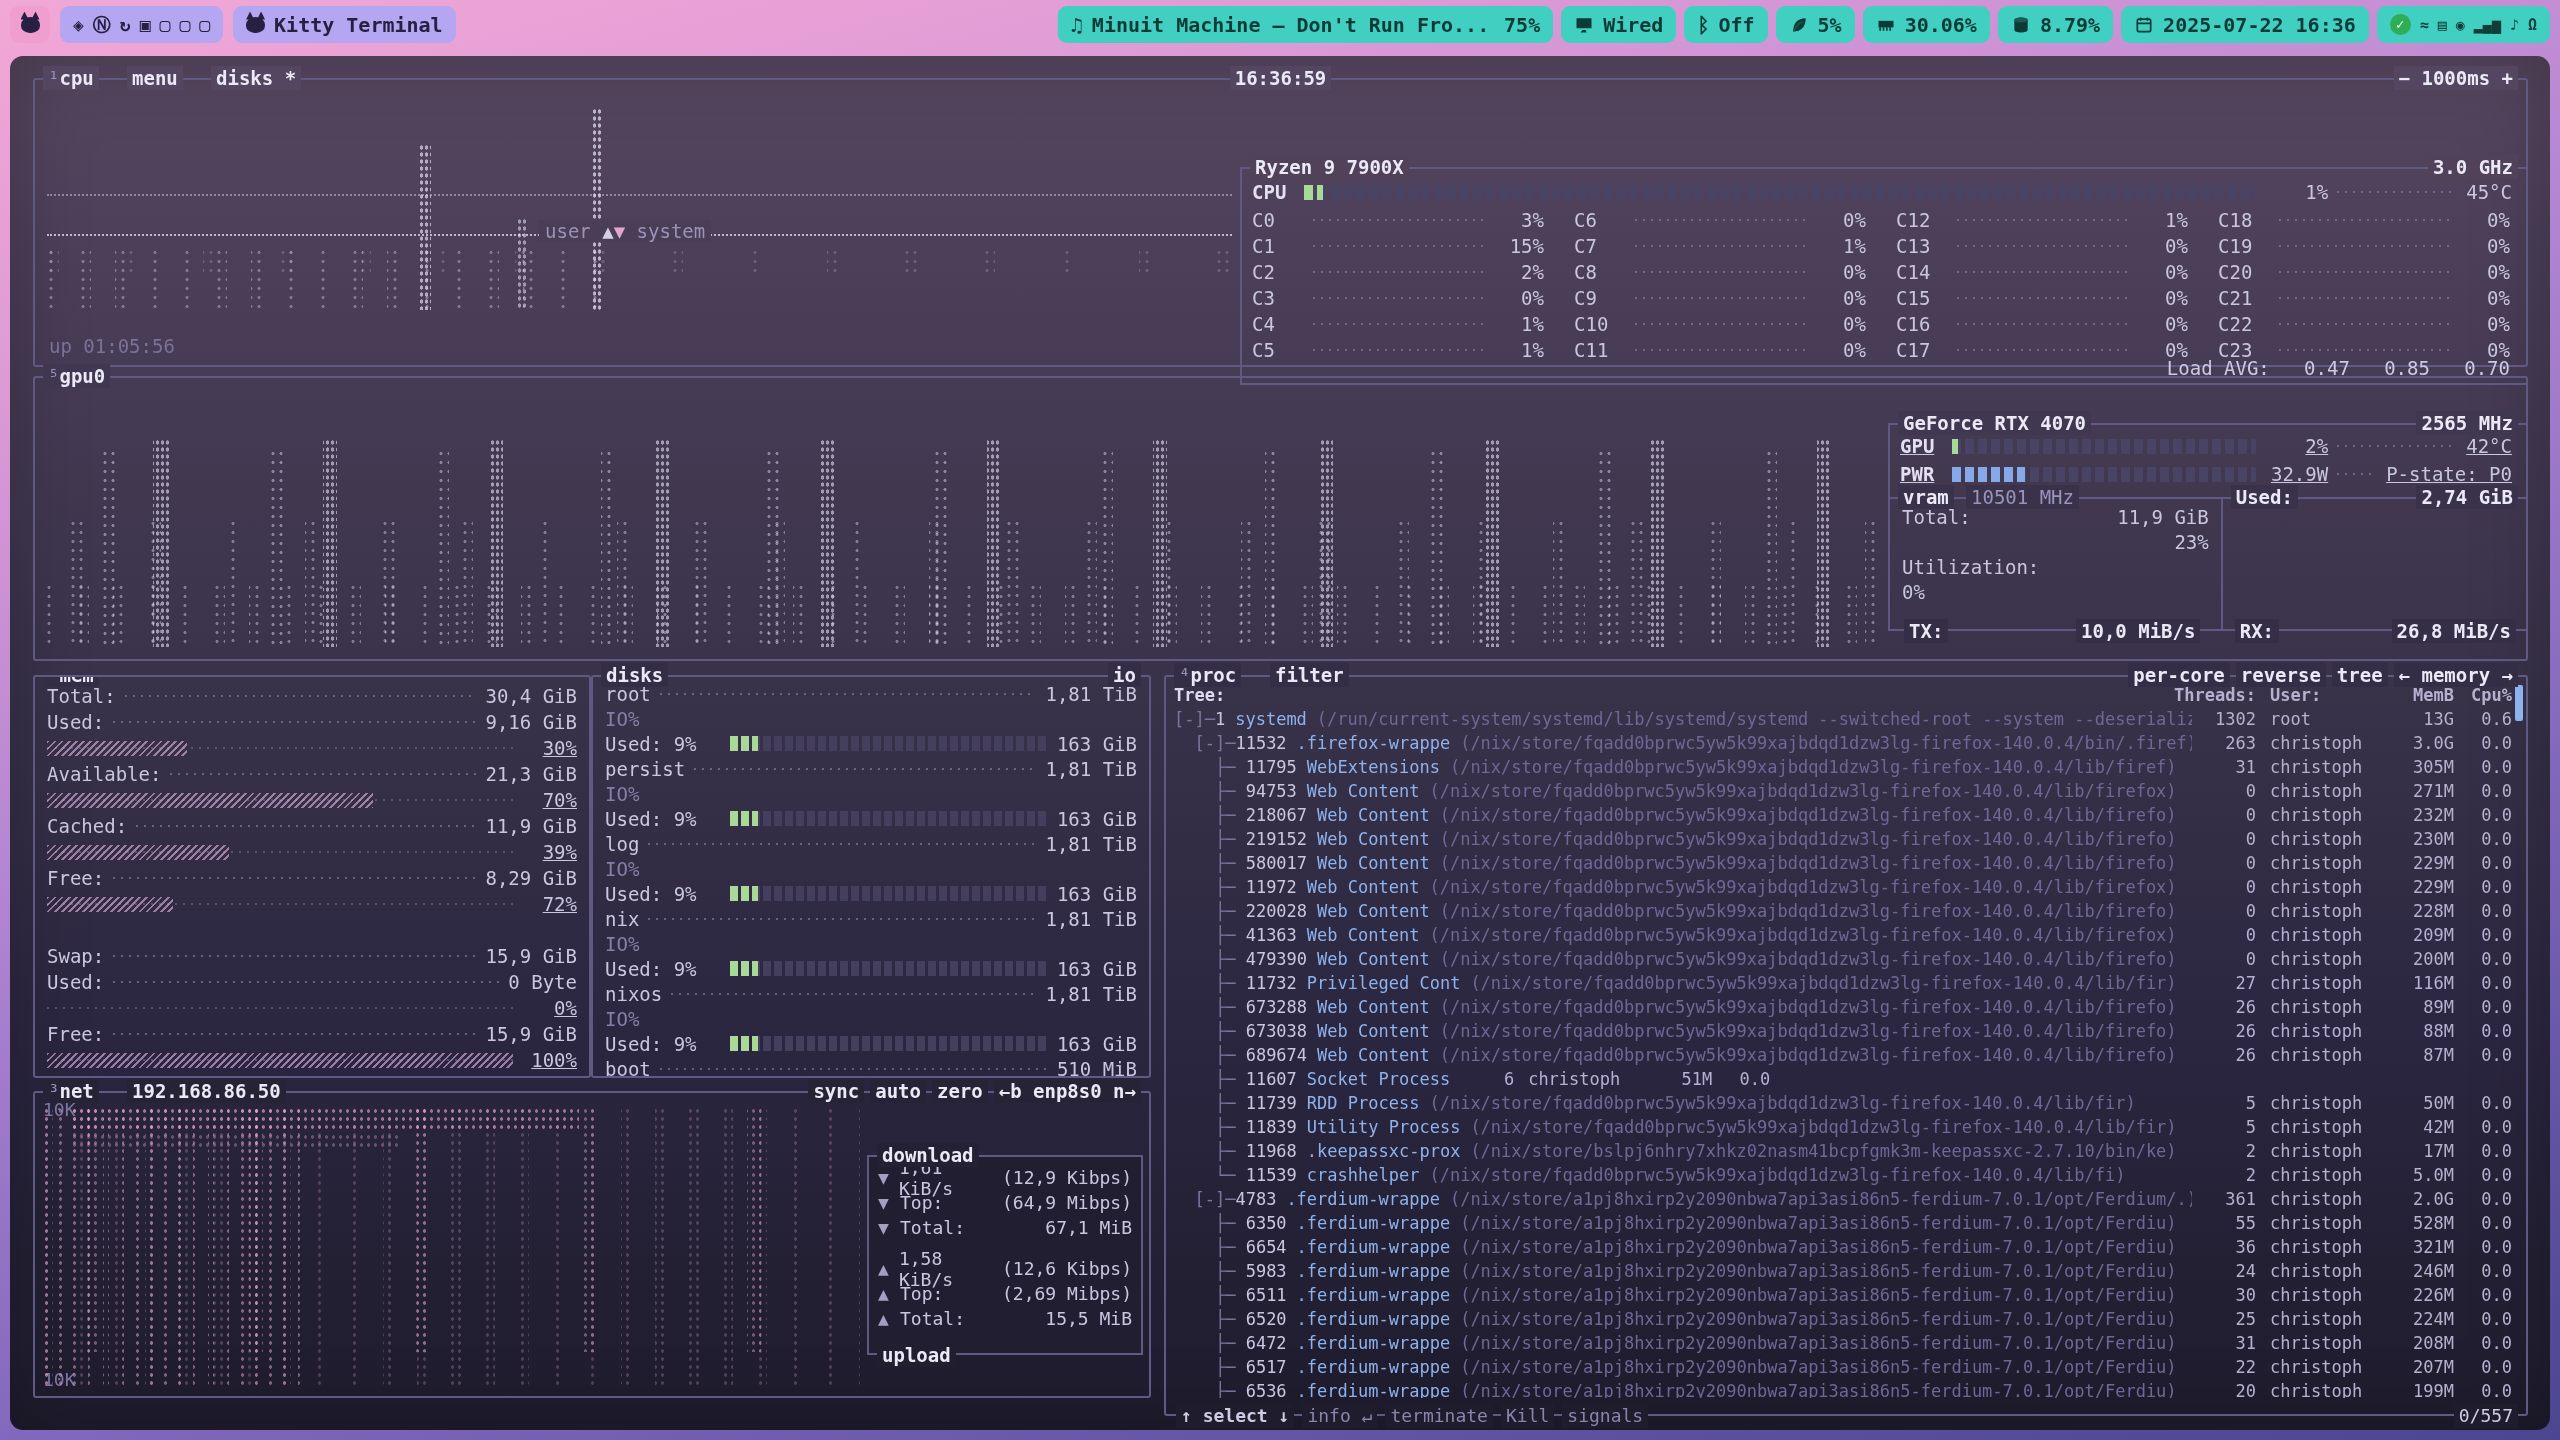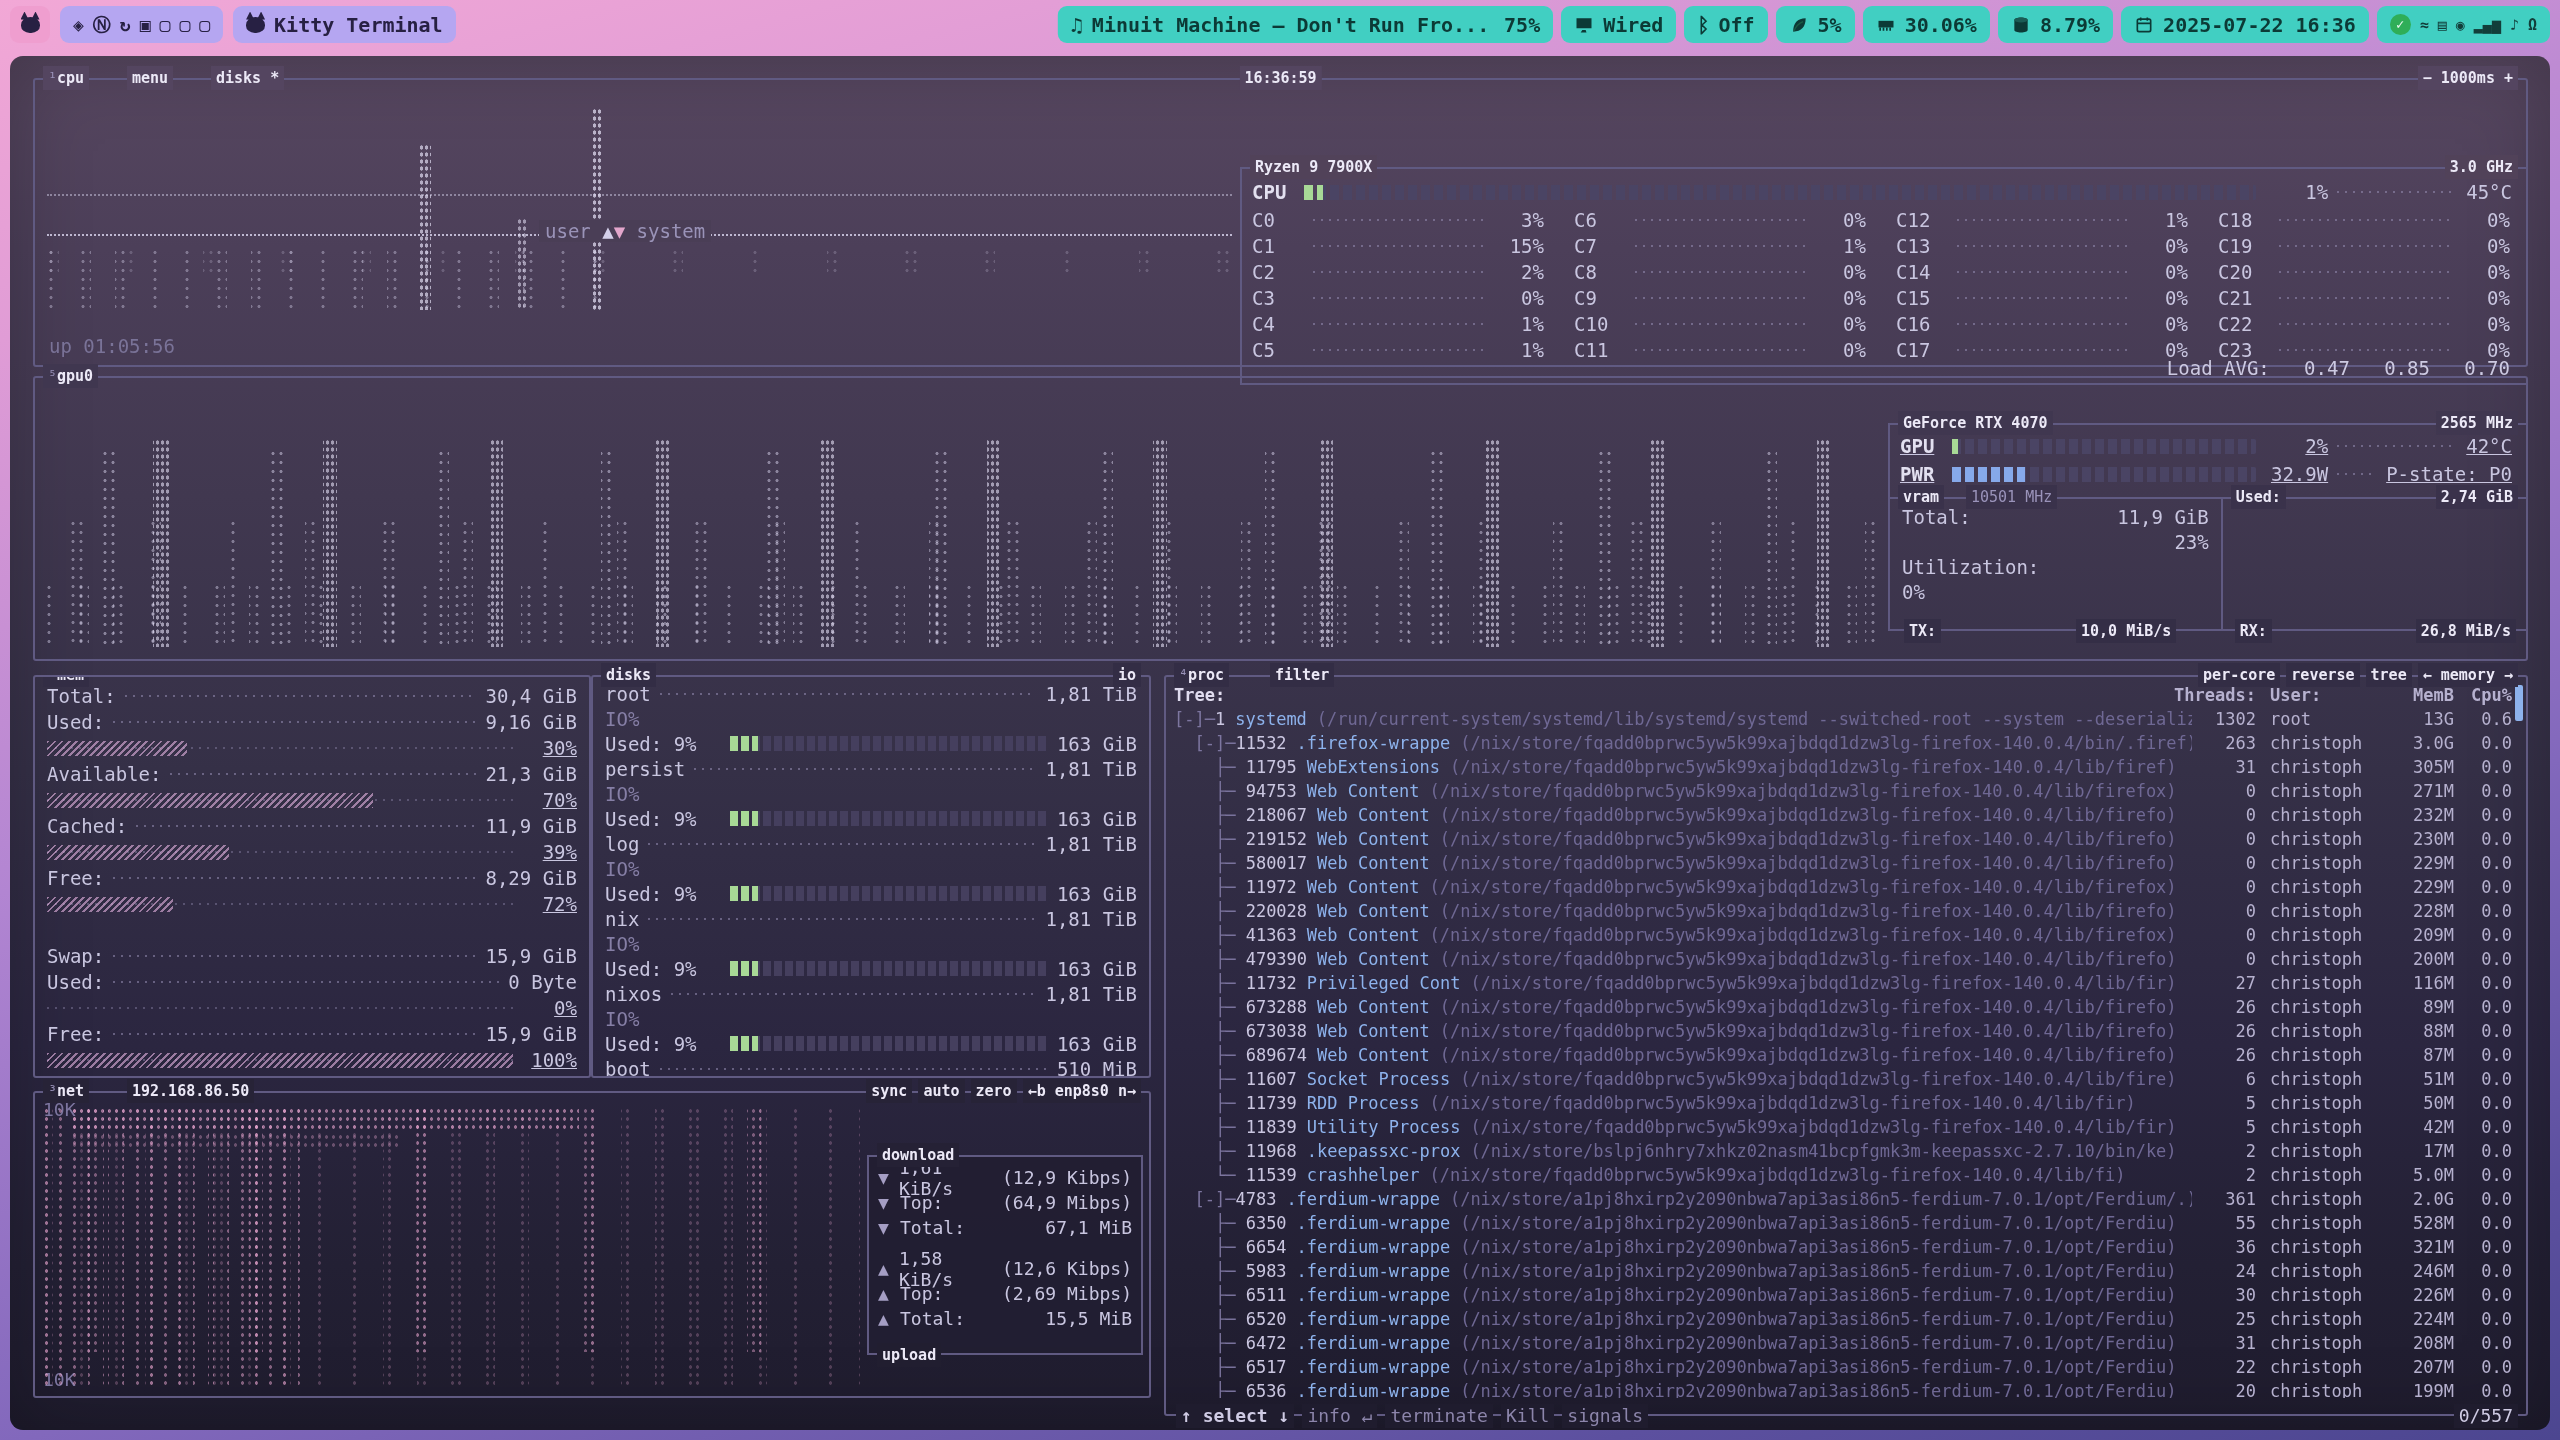--- a/index.html
+++ b/index.html
@@ -29,21 +29,21 @@
   .icon-svg { width:20px; height:20px; flex:0 0 auto; }
 
   
   .term { position:absolute; left:10px; right:10px; top:56px; bottom:10px; border-radius:13px; overflow:hidden;
     background: linear-gradient(180deg,#574760 0%,#4c3f59 14%,#413850 32%,#353047 52%,#2b2640 72%,#232034 88%,#1f1c2e 100%);
     box-shadow: inset 0 0 80px rgba(0,0,0,.25);
     color:#c9c6e0; font-size:19px; }
   .panel { position:absolute; border:2px solid #605a82; border-radius:3px; overflow:visible; }
   .clipped { overflow:hidden; }
   .chip { position:absolute; top:-14px; line-height:24px; padding:0 5px; color:#ece9f7; font-weight:bold;
-          font-size:15px; white-space:pre; z-index:5; }
+          font-size:19px; white-space:pre; z-index:5; }
   .chip .k { font-style:normal; color:#9a93ba; font-weight:normal; }
   .chip.dimc { color:#9a93ba; font-weight:normal; }
   .chip.bottom { top:auto; bottom:-14px; }
   .bg1{background:#544560}.bg2{background:#514259}.bg3{background:#4a3e56}.bg4{background:#403750}
   .bg5{background:#3a324b}.bg6{background:#342e46}.bg7{background:#332d45}.bg8{background:#272337}
   .bg9{background:#252135}.bg10{background:#211e30}.bg11{background:#1f1c2e}
   .chip-row-r { position:absolute; top:-14px; right:8px; display:flex; gap:6px; z-index:5; }
   .chip-rel { position:static; display:inline-block; }
 
   
@@ -866,21 +866,20 @@
             <span class="pcmd">(/nix/store/fqadd0bprwc5yw5k99xajbdqd1dzw3lg-firefox-140.0.4/lib/firefo)</span>
             <span class="pth">26</span>
             <span class="puser">christoph</span>
             <span class="pmem">87M</span>
             <span class="pcpu">0.0</span>
           </div>
 
           <div class="prow">
             <span class="pprefix">    ├─ </span><span class="ppid">11607</span>
             <span class="pname">Socket Process</span>
-            <span class="pcmd">(/nix/store/fqadd0bprwc5yw5k99xajbdqd1dzw3lg-firefox-140.0.4/lib/fire)</span>
             <span class="pth">6</span>
             <span class="puser">christoph</span>
             <span class="pmem">51M</span>
             <span class="pcpu">0.0</span>
           </div>
 
           <div class="prow">
             <span class="pprefix">    ├─ </span><span class="ppid">11739</span>
             <span class="pname">RDD Process</span>
             <span class="pcmd">(/nix/store/fqadd0bprwc5yw5k99xajbdqd1dzw3lg-firefox-140.0.4/lib/fir)</span>

